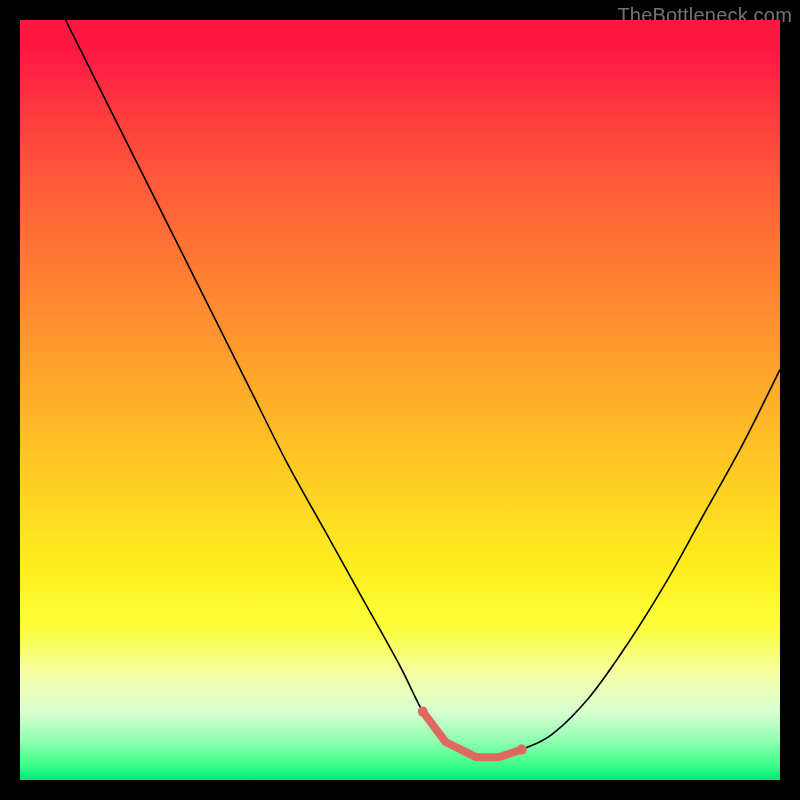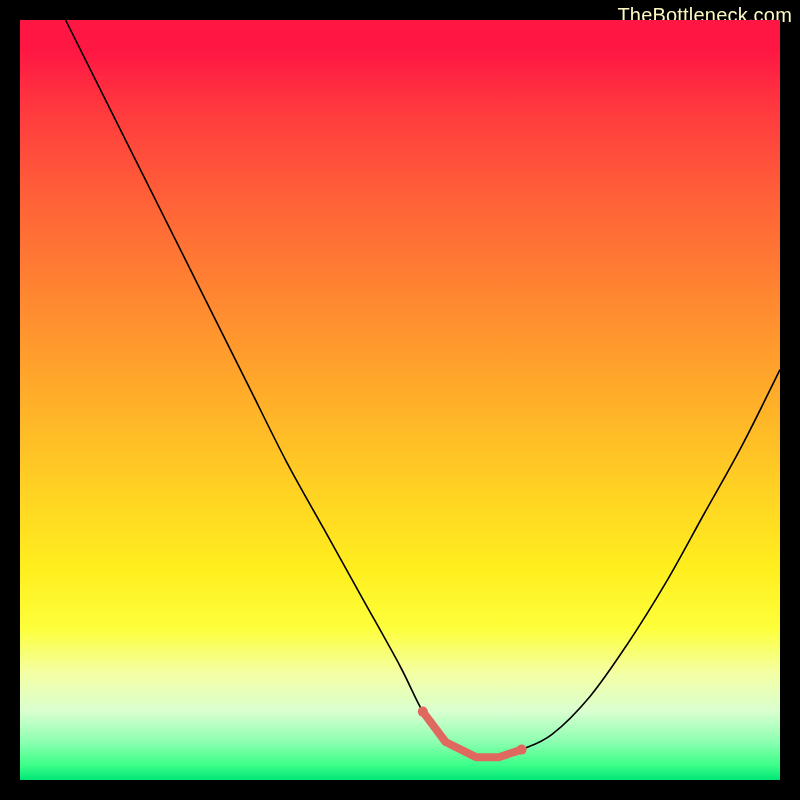--- a/index.html
+++ b/index.html
@@ -37,21 +37,21 @@
       #d9ffd0 91%,
       #8cffb0 95%,
       #3dff8a 98%,
       #00e676 100%
     );
   }
   .watermark {
     position: absolute;
     top: 4px;
     right: 8px;
-    color: #fef9c3;
+    color: #737373;
     font-size: 20px;
     font-weight: 500;
     letter-spacing: 0.2px;
     user-select: none;
   }
   svg.curve {
     position: absolute;
     left: 0;
     top: 0;
     width: 760px;

